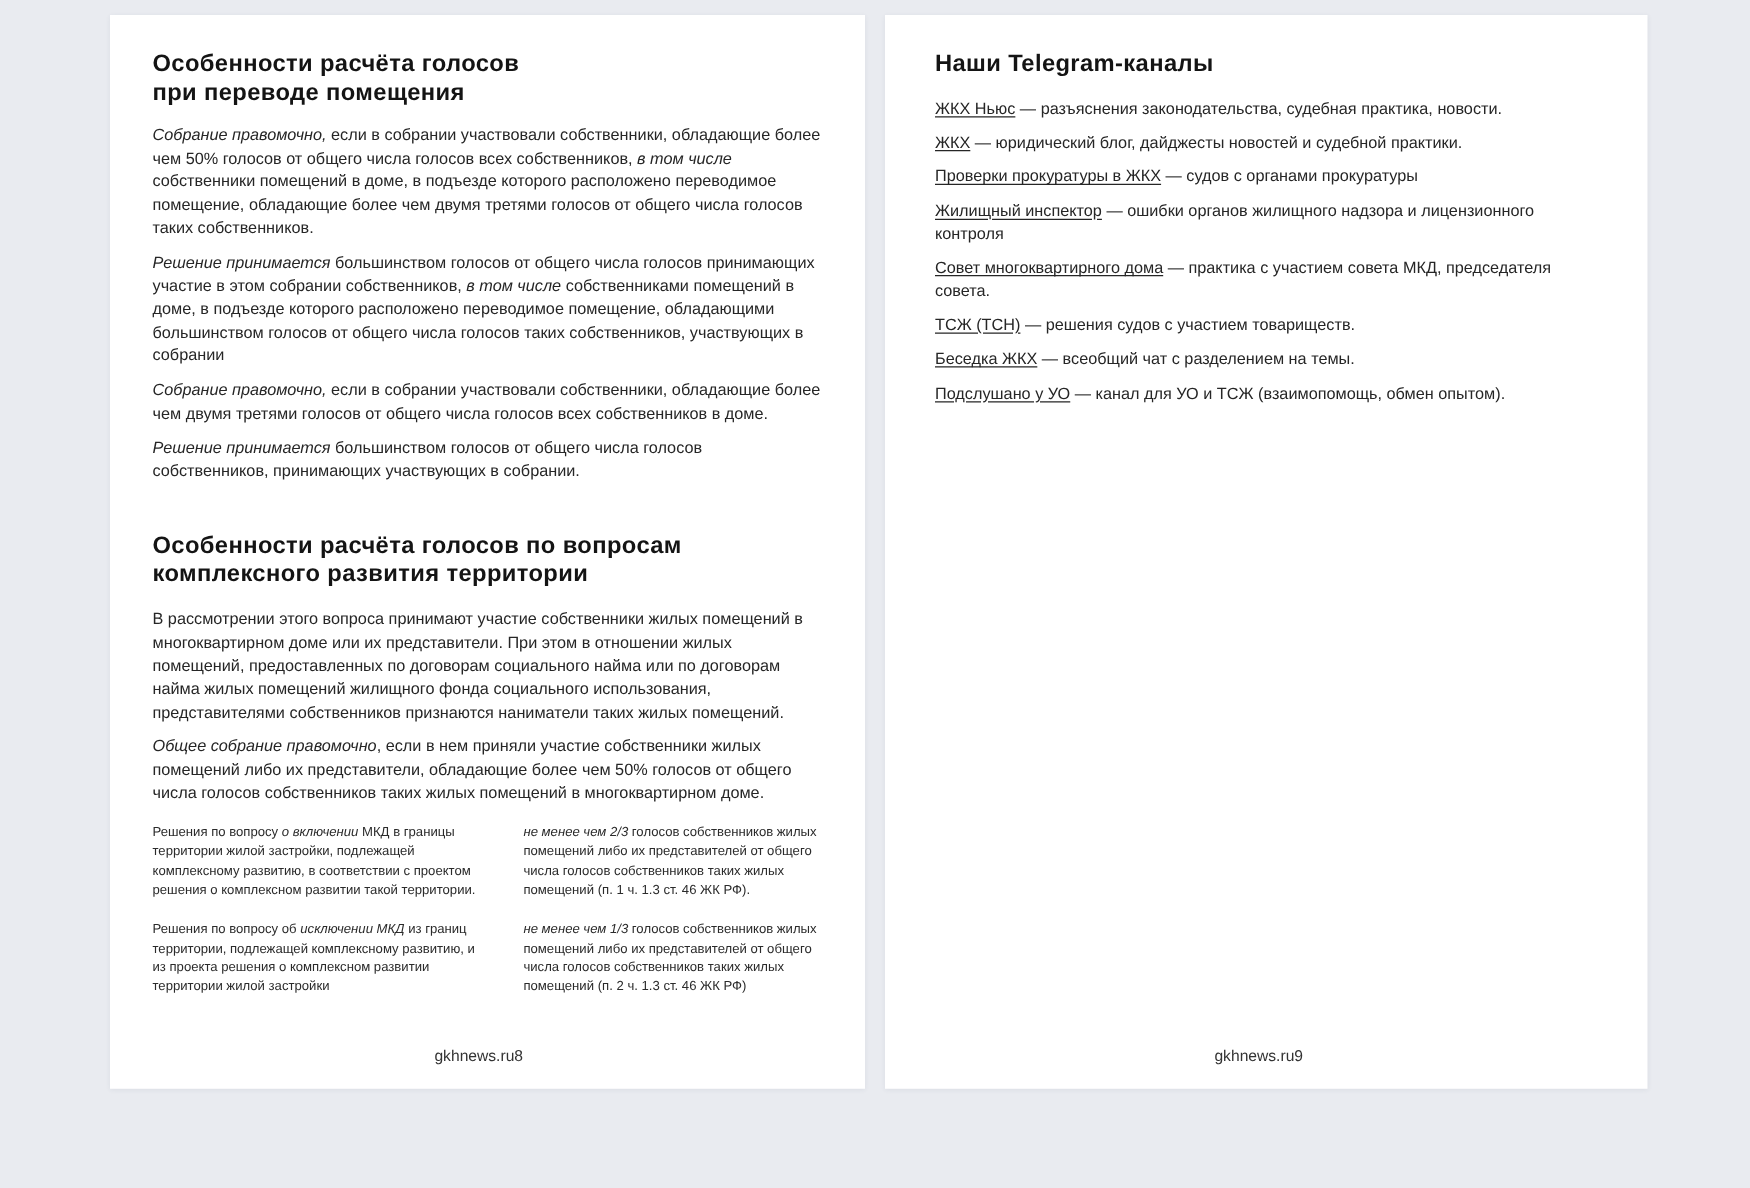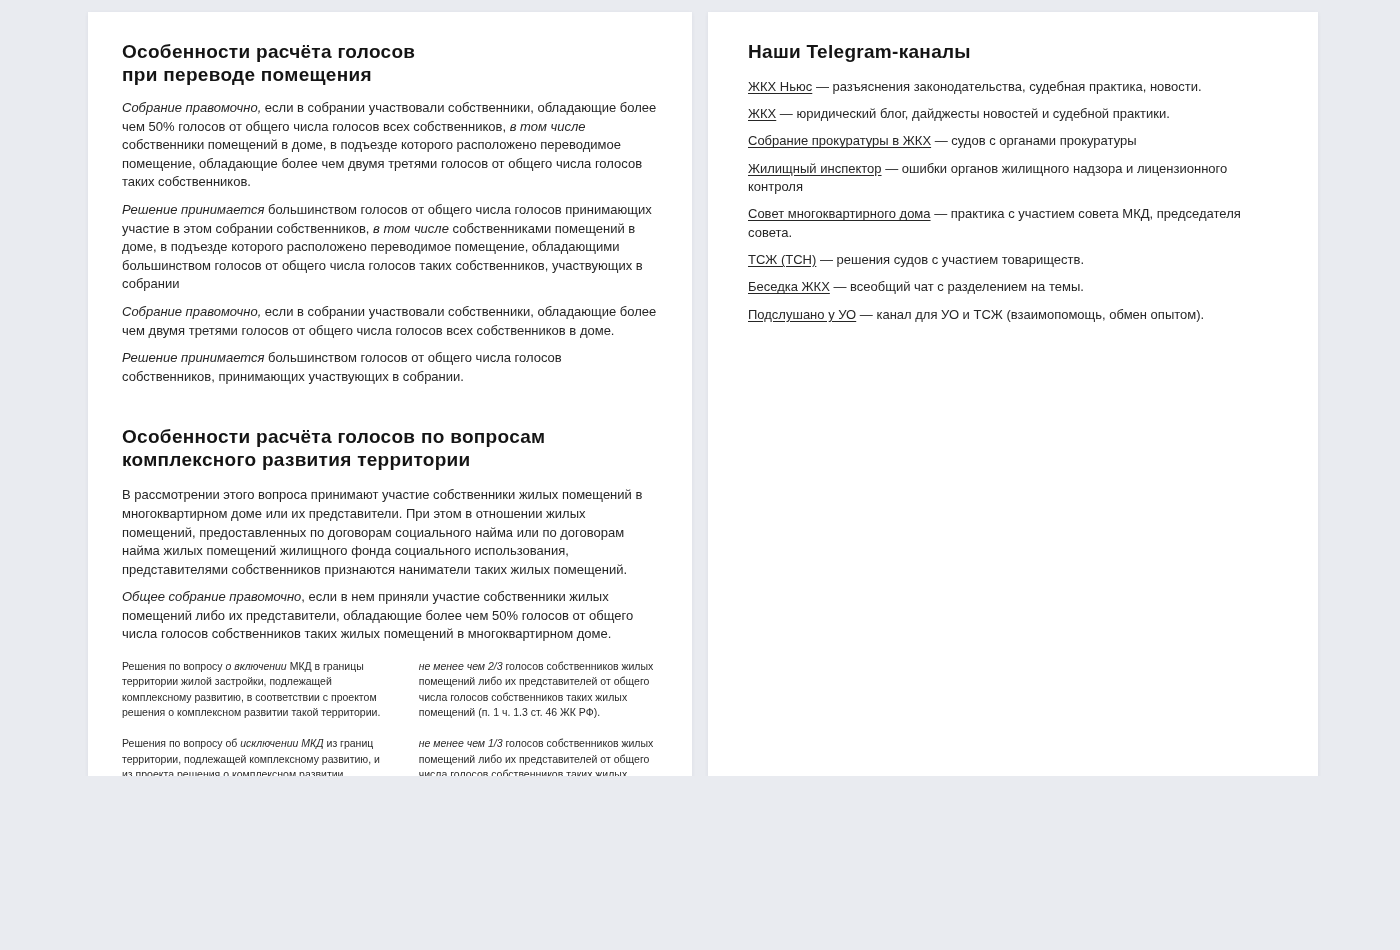--- a/index.html
+++ b/index.html
@@ -2,21 +2,21 @@
 <html lang="ru"><head>
 <meta charset="utf-8">
 <style>
   * { margin: 0; padding: 0; box-sizing: border-box; }
   html, body {
     width: 1400px; height: 950px;
     background: #e9ebf0;
     font-family: "Liberation Sans", sans-serif;
     -webkit-font-smoothing: antialiased;
   }
-  .canvas { position: relative; width: 1400px; height: 776px; overflow: hidden; }
+  .canvas { position: relative; width: 1400px; height: 950px; overflow: hidden; }
 
   .page {
     position: absolute; top: 12px; height: 859px;
     background: #ffffff;
     box-shadow: 0 1px 4px rgba(40, 50, 80, 0.07);
   }
   .page-left  { left: 88px;  width: 604px; padding: 28px 34px 0 34px; }
   .page-right { left: 708px; width: 610px; padding: 28px 40px 0 40px; }
 
   .doc-title {
@@ -112,21 +112,21 @@
 
       <div class="channel">
         <a class="channel-link">ЖКХ Ньюс</a><span> — разъяснения законодательства, судебная практика, новости.</span>
       </div>
 
       <div class="channel">
         <a class="channel-link">ЖКХ</a><span> — юридический блог, дайджесты новостей и судебной практики.</span>
       </div>
 
       <div class="channel">
-        <a class="channel-link">Собрание прокуратуры в ЖКХ</a><span> — судов с органами прокуратуры</span>
+        <a class="channel-link">Проверки прокуратуры в ЖКХ</a><span> — судов с органами прокуратуры</span>
       </div>
 
       <div class="channel">
         <a class="channel-link">Жилищный инспектор</a><span> — ошибки органов жилищного надзора и лицензионного контроля</span>
       </div>
 
       <div class="channel">
         <a class="channel-link">Совет многоквартирного дома</a><span> — практика с участием совета МКД, председателя совета.</span>
       </div>
 

